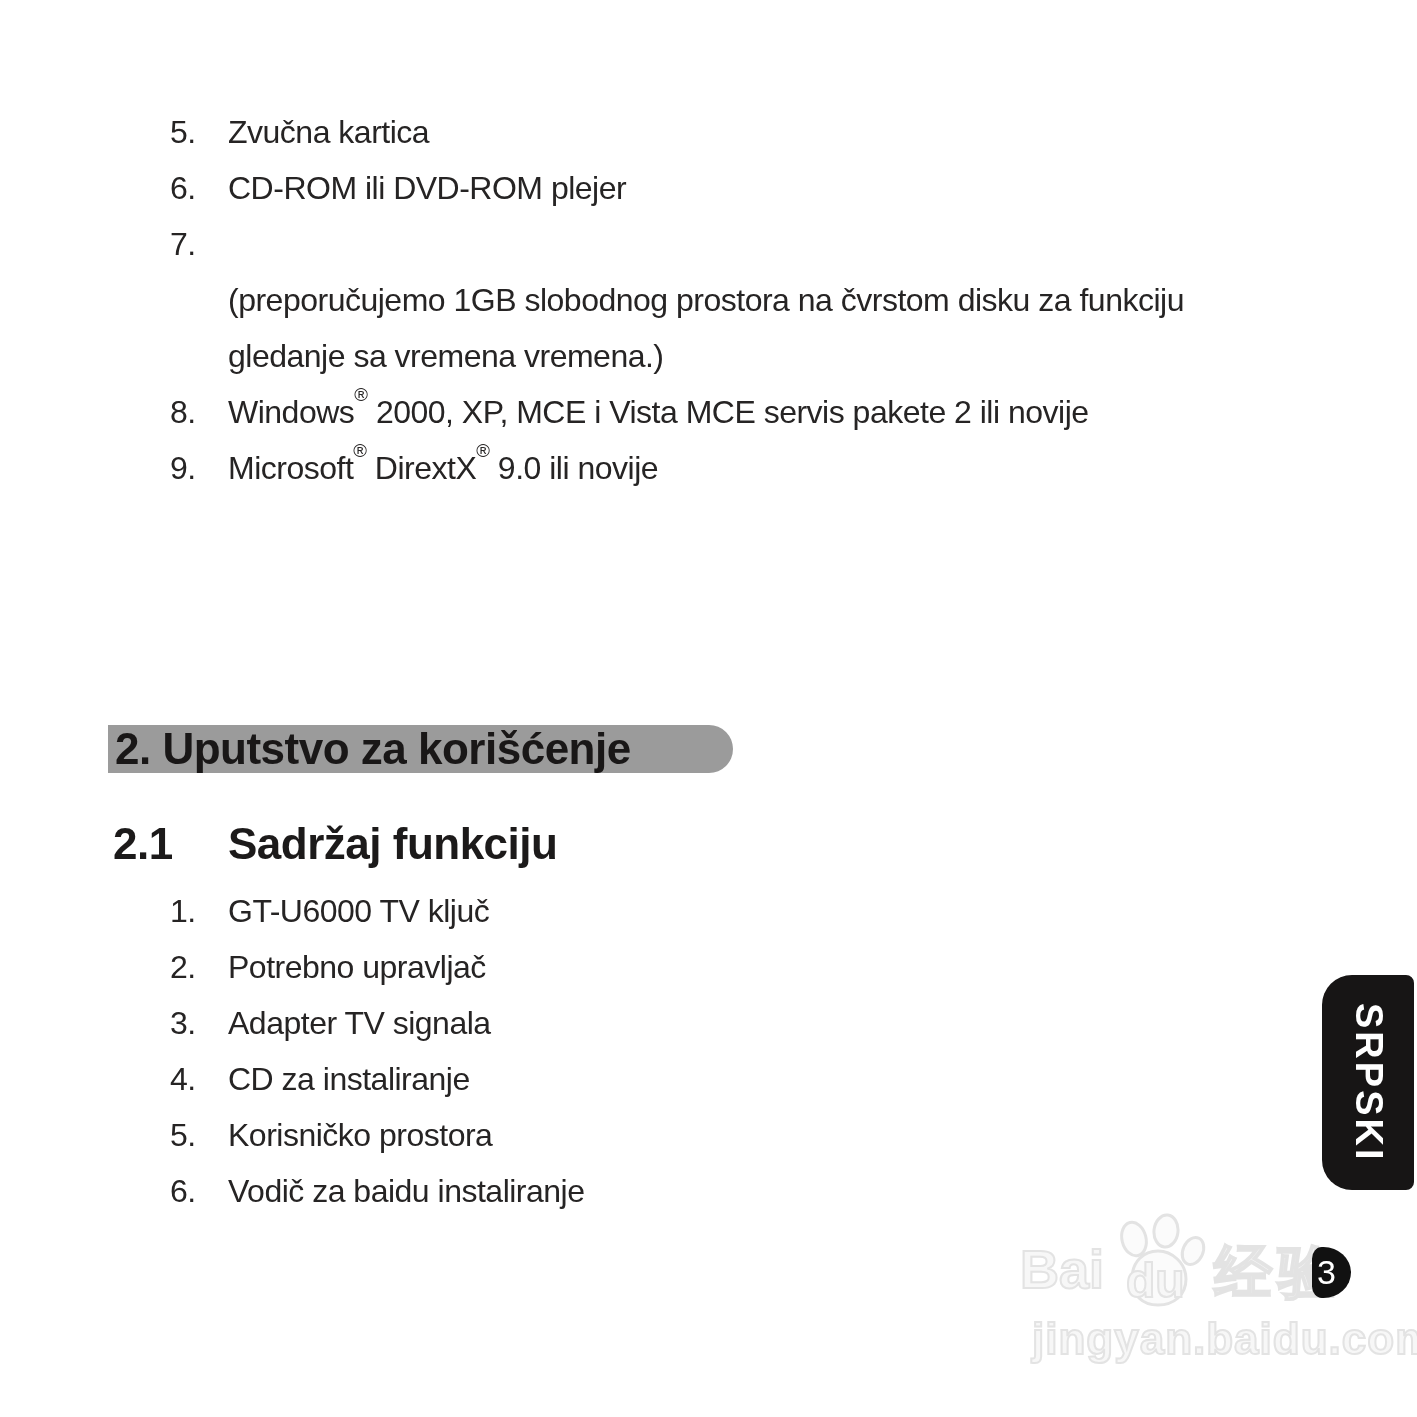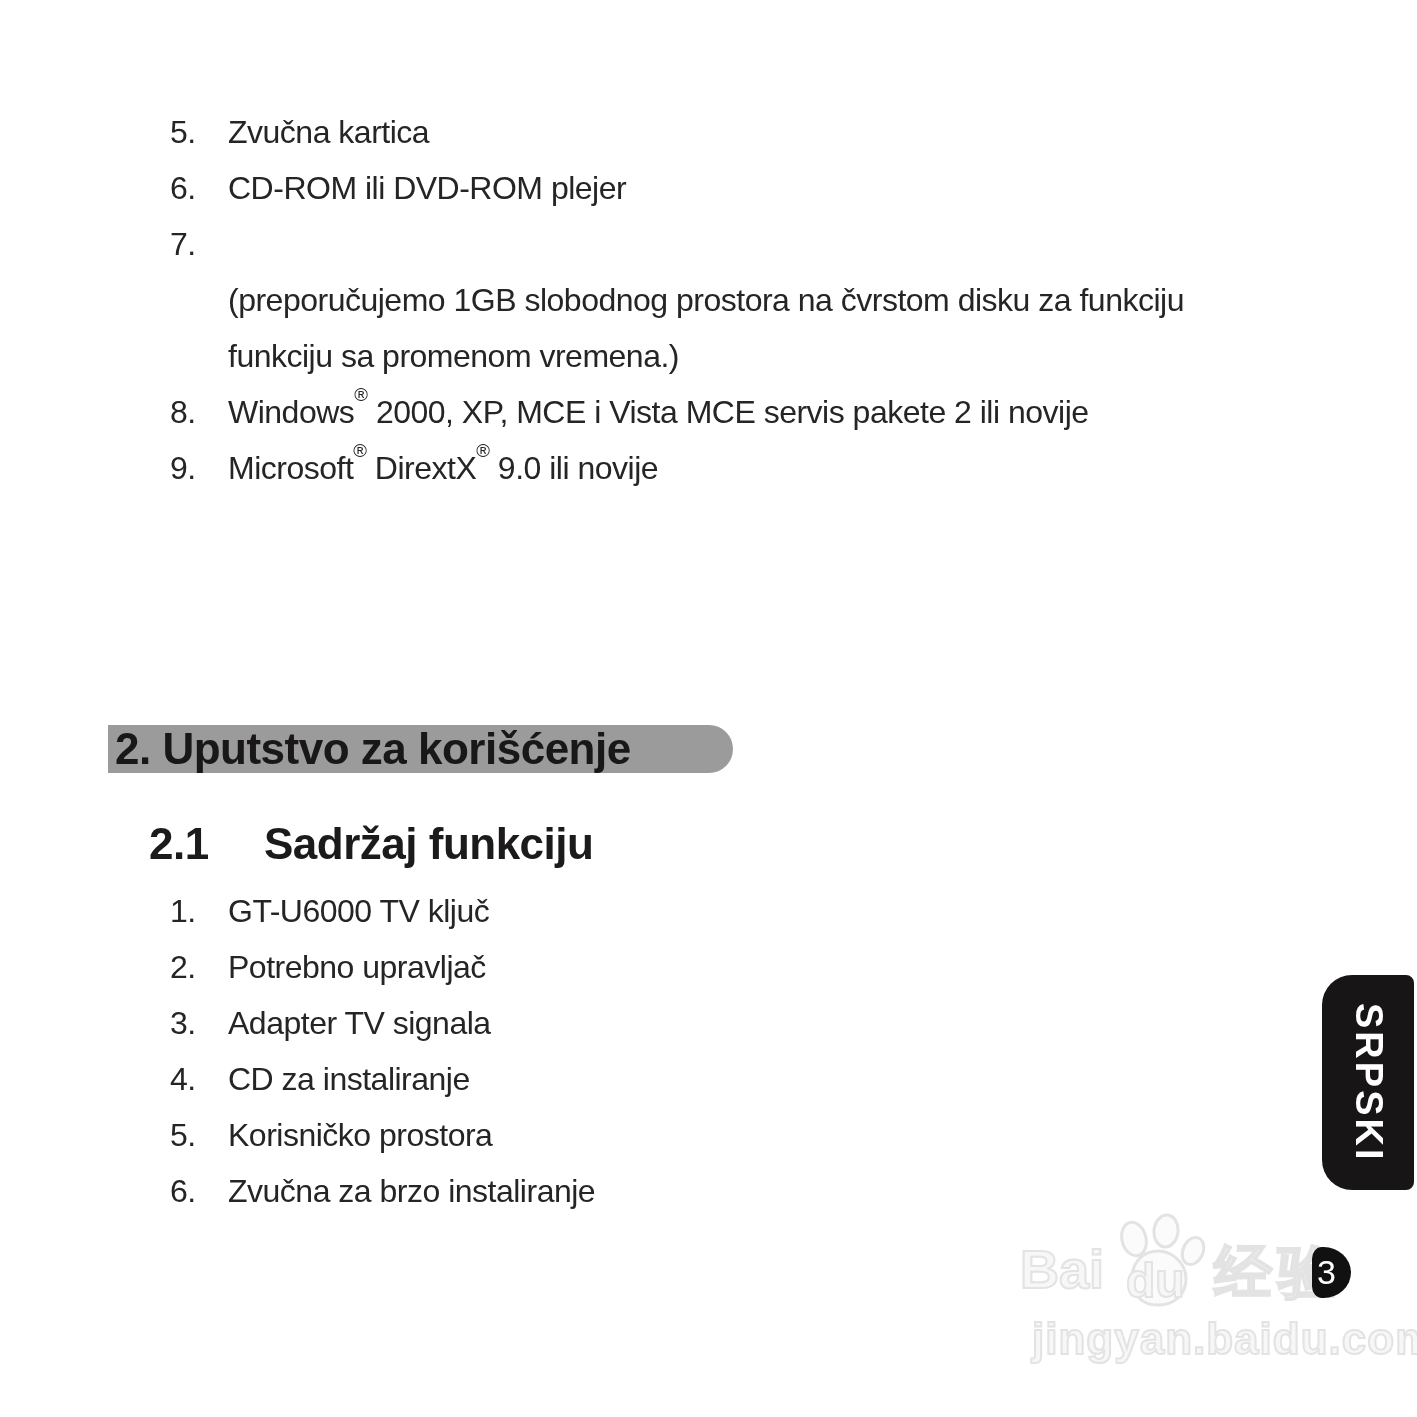--- a/index.html
+++ b/index.html
@@ -52,21 +52,21 @@
   .subsection {
     position: absolute;
     left: 113px; top: 818px;
     height: 52px; line-height: 52px;
     display: flex;
     font-size: 44px; font-weight: bold;
     letter-spacing: -0.5px;
     color: #1c1a1a;
     white-space: nowrap;
   }
-  .subsection .sub-num { width: 115px; flex: 0 0 115px; margin-left: 36px; }
+  .subsection .sub-num { width: 115px; flex: 0 0 115px; }
 
   
   .side-tab {
     position: absolute;
     right: 3px; top: 975px;
     width: 92px; height: 215px;
     background: #171515;
     border-radius: 30px 8px 8px 30px;
     display: flex; align-items: center; justify-content: center;
   }
@@ -131,21 +131,21 @@
       </div>
       <div class="li-row">
         <span class="li-num">7.</span>
       </div>
       <div class="li-row">
         <span class="li-num"></span>
         <span class="li-text">(preporučujemo 1GB slobodnog prostora na čvrstom disku za funkciju</span>
       </div>
       <div class="li-row">
         <span class="li-num"></span>
-        <span class="li-text">funkciju sa promenom vremena.)</span>
+        <span class="li-text">gledanje sa vremena vremena.)</span>
       </div>
       <div class="li-row">
         <span class="li-num">8.</span>
         <span class="li-text">Windows<sup>®</sup> 2000, XP, MCE i Vista MCE servis pakete 2 ili novije</span>
       </div>
       <div class="li-row">
         <span class="li-num">9.</span>
         <span class="li-text">Microsoft<sup>®</sup> DirextX<sup>®</sup> 9.0 ili novije</span>
       </div>
     </div>
@@ -175,21 +175,21 @@
       <div class="li-row">
         <span class="li-num">4.</span>
         <span class="li-text">CD za instaliranje</span>
       </div>
       <div class="li-row">
         <span class="li-num">5.</span>
         <span class="li-text">Korisničko prostora</span>
       </div>
       <div class="li-row">
         <span class="li-num">6.</span>
-        <span class="li-text">Zvučna za brzo instaliranje</span>
+        <span class="li-text">Vodič za baidu instaliranje</span>
       </div>
     </div>
 
   <div class="side-tab" style="background: rgb(23, 21, 21);">
     <span class="side-tab-label">SRPSKI</span>
   </div>
 
   <div class="watermark">
     <div class="wm-row1">
       <span class="wm-bai">Bai</span>

